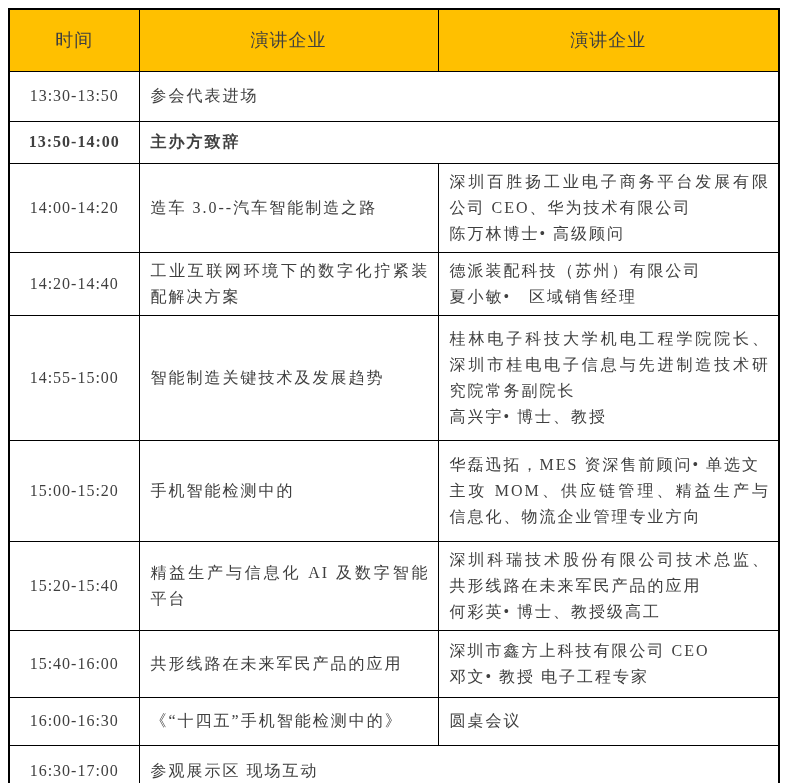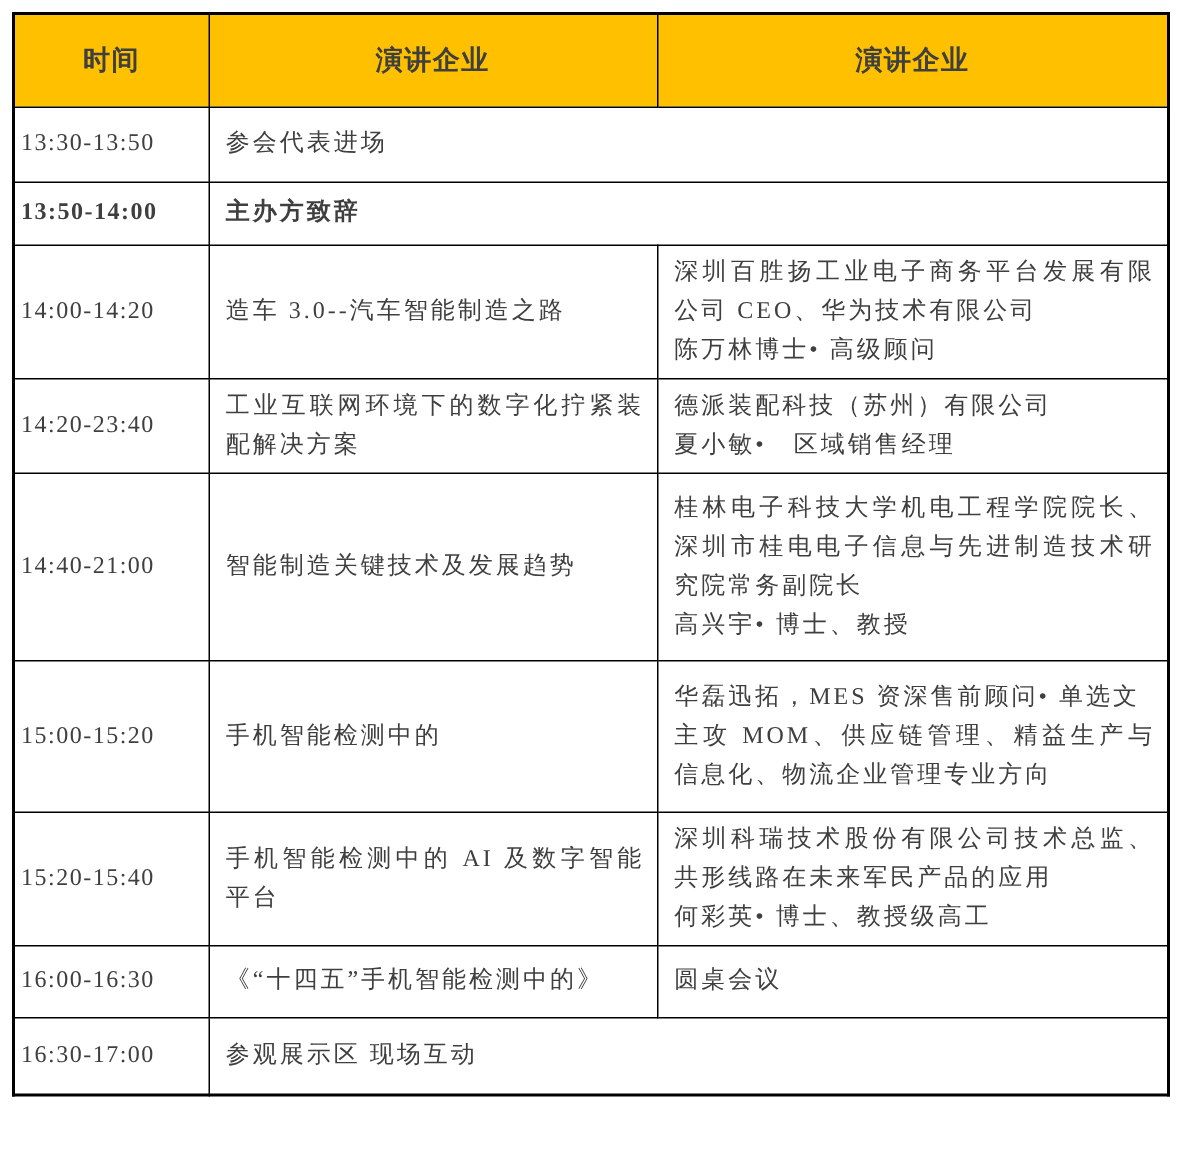--- a/index.html
+++ b/index.html
@@ -29,34 +29,34 @@
   th, td {
     border: 1px solid #000000;
     vertical-align: middle;
     box-sizing: border-box;
   }
   thead th {
     height: 62px;
     background: #FFC000;
     color: #3F3F3F;
     font-family: "Liberation Sans", "DejaVu Sans", sans-serif;
-    font-weight: bold;
+    font-weight: normal;
     font-size: 18px;
     letter-spacing: 1px;
     text-align: center;
   }
   tbody td {
     color: #3F3F3F;
     font-size: 16px;
     line-height: 26px;
     letter-spacing: 2px;
     padding: 5px 8px 5px 11px;
   }
   td.time {
-    text-align: left;
+    text-align: center;
     letter-spacing: 1px;
     padding: 5px 4px;
     white-space: nowrap;
   }
   td.topic, td.speaker {
     text-align: justify;
     white-space: pre-line;
   }
   
   tr.r0 { height: 50px; }
@@ -96,42 +96,48 @@
         <td class="time">13:50-14:00</td>
         <td class="topic" colspan="2">主办方致辞</td>
       </tr>
       <tr class="r2">
         <td class="time">14:00-14:20</td>
         <td class="topic">造车 3.0--汽车智能制造之路</td>
         <td class="speaker">深圳百胜扬工业电子商务平台发展有限公司 CEO、华为技术有限公司
 陈万林博士• 高级顾问</td>
       </tr>
       <tr class="r3">
-        <td class="time">14:20-23:40</td>
+        <td class="time">14:20-14:40</td>
         <td class="topic">工业互联网环境下的数字化拧紧装配解决方案</td>
         <td class="speaker">德派装配科技（苏州）有限公司
 夏小敏•　区域销售经理</td>
       </tr>
       <tr class="r4">
-        <td class="time">14:40-21:00</td>
+        <td class="time">14:55-15:00</td>
         <td class="topic">智能制造关键技术及发展趋势</td>
         <td class="speaker">桂林电子科技大学机电工程学院院长、深圳市桂电电子信息与先进制造技术研究院常务副院长
 高兴宇• 博士、教授</td>
       </tr>
       <tr class="r5">
         <td class="time">15:00-15:20</td>
         <td class="topic">手机智能检测中的</td>
         <td class="speaker">华磊迅拓，MES 资深售前顾问• 单选文
 主攻 MOM、供应链管理、精益生产与信息化、物流企业管理专业方向</td>
       </tr>
       <tr class="r6">
         <td class="time">15:20-15:40</td>
-        <td class="topic">手机智能检测中的 AI 及数字智能平台</td>
+        <td class="topic">精益生产与信息化 AI 及数字智能平台</td>
         <td class="speaker">深圳科瑞技术股份有限公司技术总监、共形线路在未来军民产品的应用
 何彩英• 博士、教授级高工</td>
+      </tr>
+      <tr class="r7">
+        <td class="time">15:40-16:00</td>
+        <td class="topic">共形线路在未来军民产品的应用</td>
+        <td class="speaker">深圳市鑫方上科技有限公司 CEO
+邓文• 教授 电子工程专家</td>
       </tr>
       <tr class="r8">
         <td class="time">16:00-16:30</td>
         <td class="topic">《“十四五”手机智能检测中的》</td>
         <td class="speaker">圆桌会议</td>
       </tr>
       <tr class="r9">
         <td class="time">16:30-17:00</td>
         <td class="topic" colspan="2">参观展示区 现场互动</td>
       </tr>

